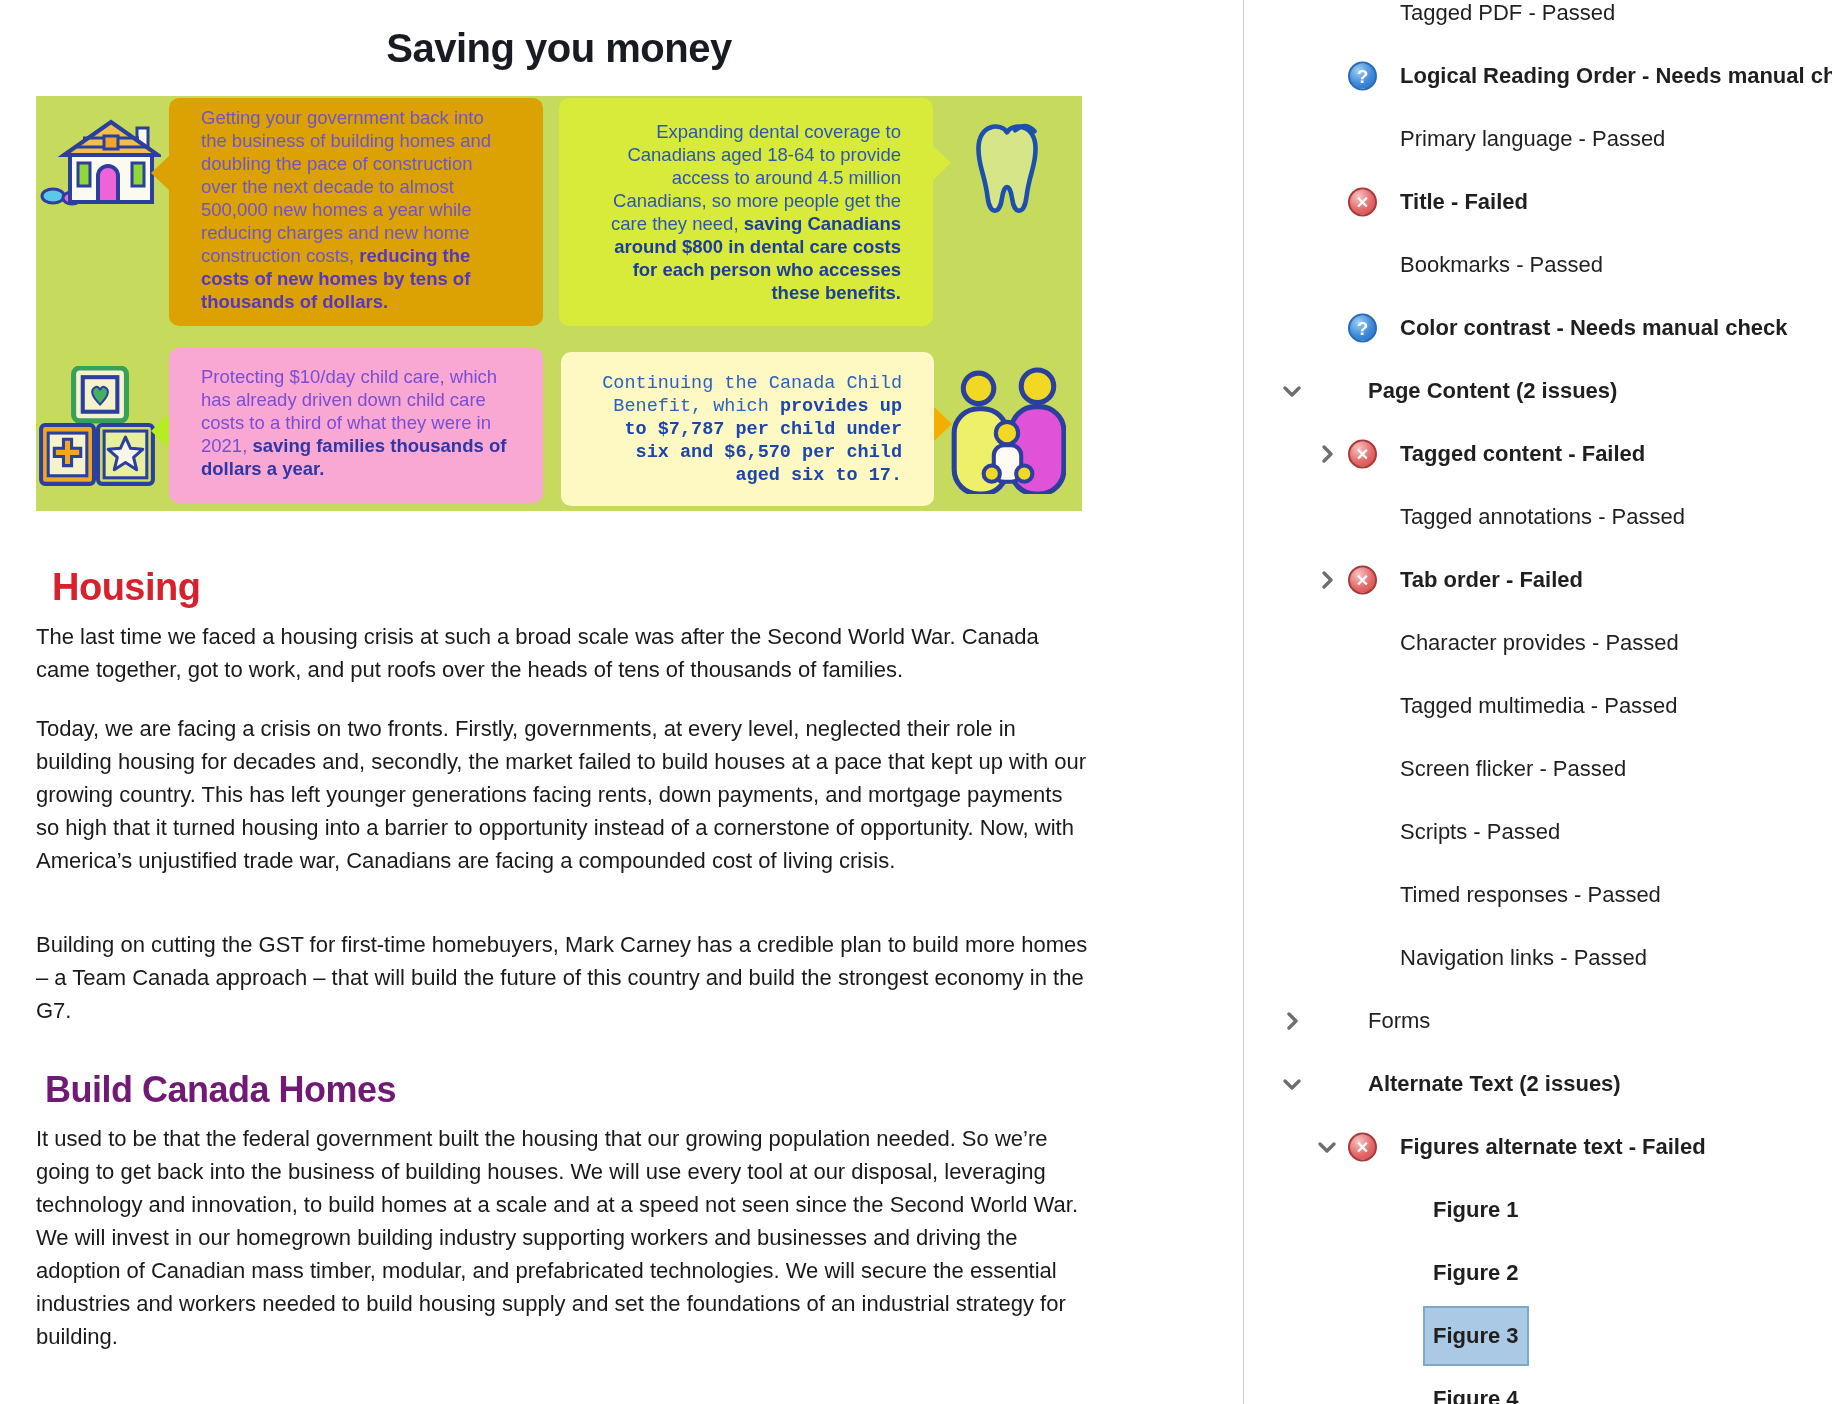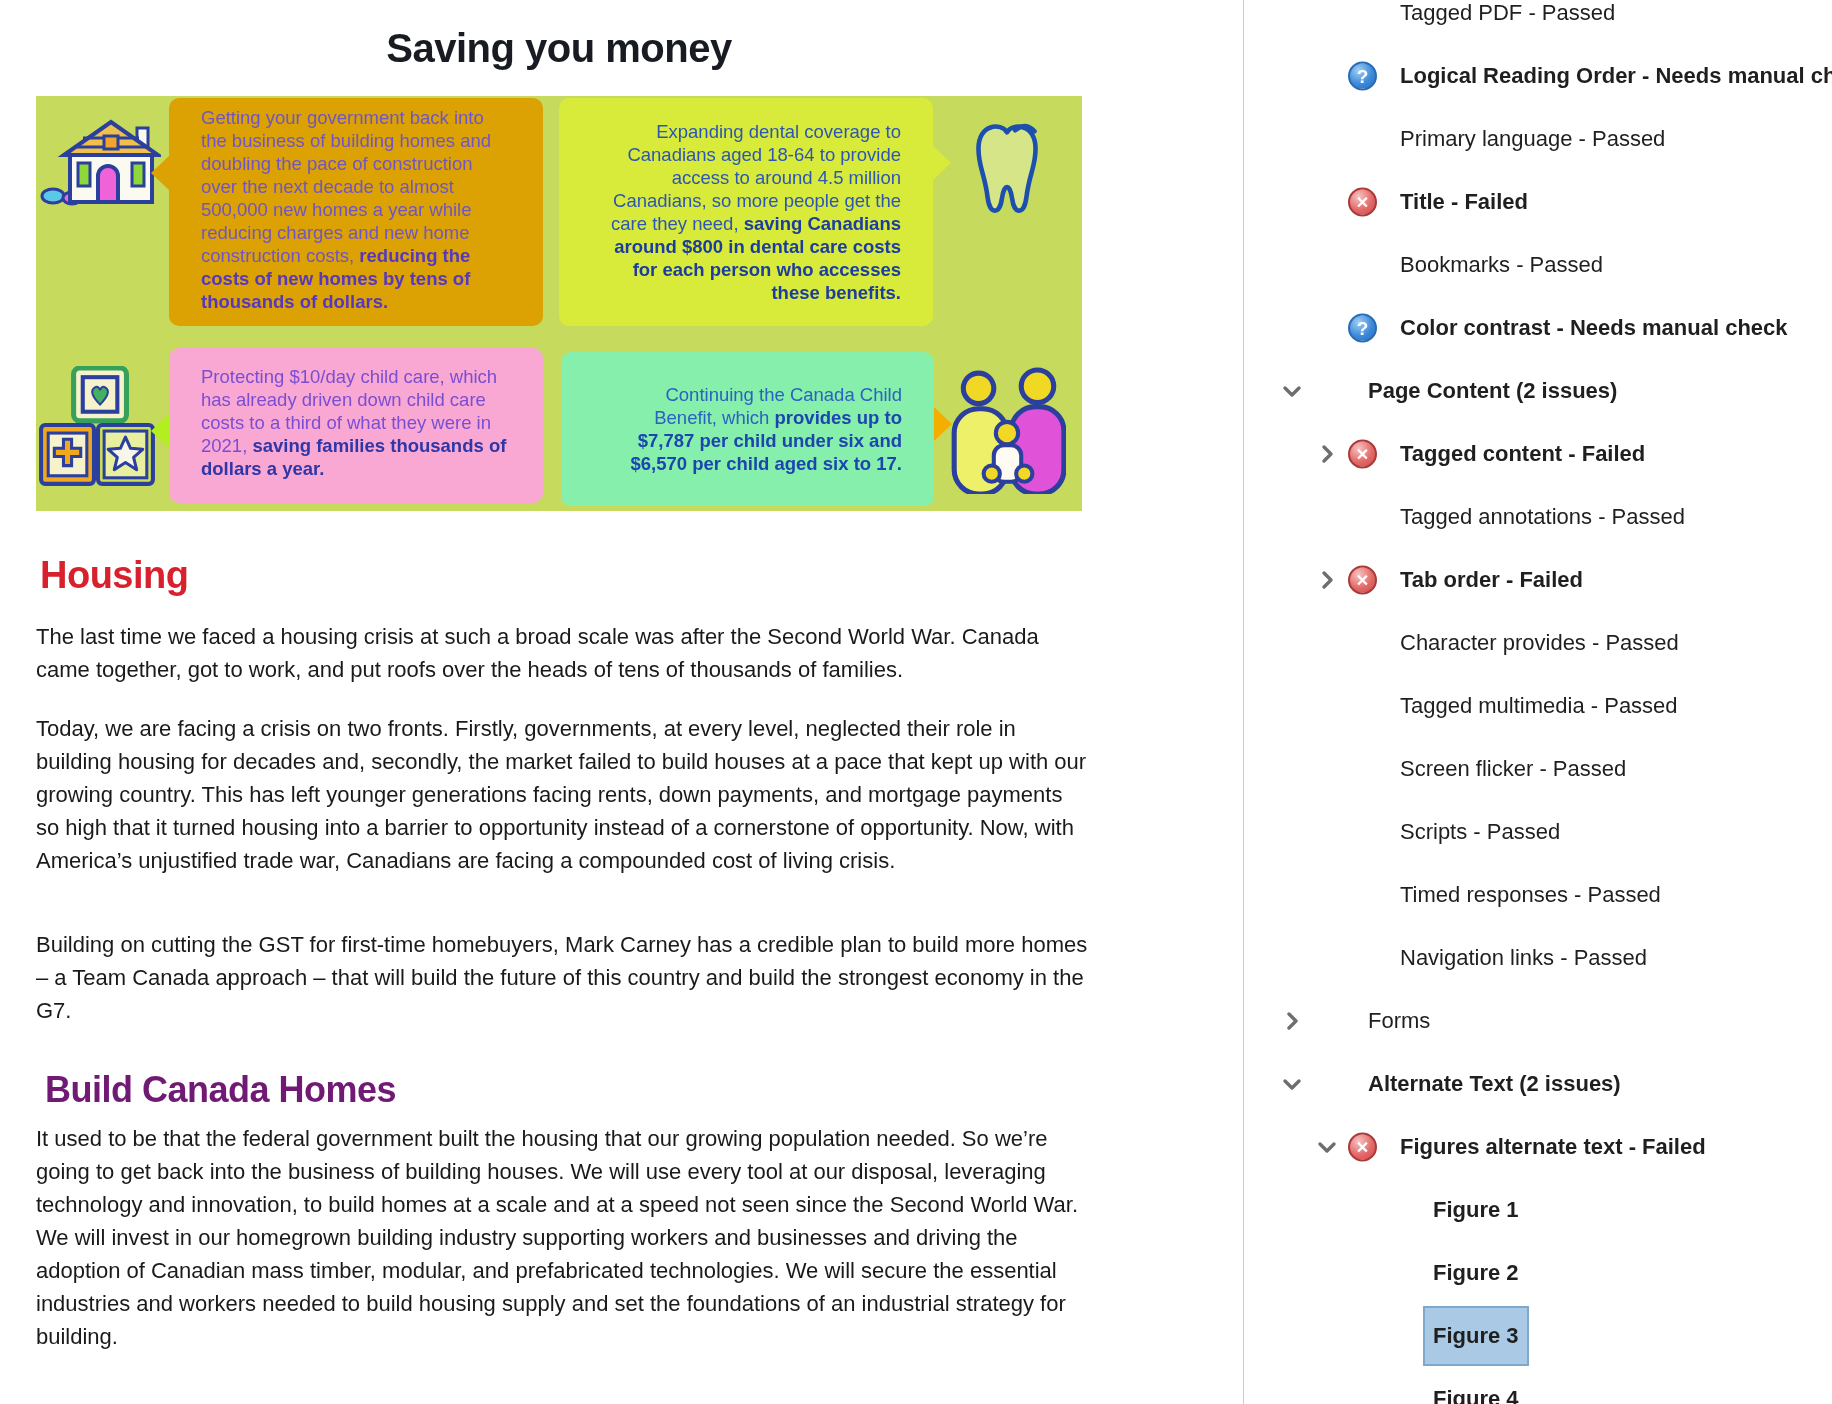--- a/index.html
+++ b/index.html
@@ -12,31 +12,31 @@
   .ig-box{position:absolute;border-radius:10px;display:flex;align-items:center;
           font-size:18.5px;line-height:23px;}
   .ig-box p{margin:0;width:100%;padding:4px 36px 10px 32px;}
   .ig-box.right p{text-align:right;padding:10px 32px 10px 38px;}
   .box-tl{left:133px;top:2px;width:374px;height:228px;background:#dca102;color:#6f55c8;}
   .box-tl b{color:#5638c0;}
   .box-tr{left:523px;top:2px;width:374px;height:228px;background:#d9eb3a;color:#2d56b4;}
   .box-tr b{color:#1c3da0;}
   .box-bl{left:133px;top:252px;width:374px;height:155px;background:#f9a8d4;color:#7a4ed2;}
   .box-bl b{color:#2f36a6;}
-  .box-br{left:525px;top:256px;width:373px;height:154px;background:#86efac;color:#2b62c2;}
+  .box-br{left:525px;top:256px;width:373px;height:154px;background:#fef9c3;color:#2b62c2;font-family:Liberation Mono, monospace;}
   .box-br b{color:#1c46ae;}
   .notch{position:absolute;width:0;height:0;border-top:17px solid transparent;border-bottom:17px solid transparent;}
   .notch.left{left:-18px;}
   .notch.right{right:-18px;}
   .box-tl .notch{border-right:18px solid #dca102;top:58px;}
   .box-tr .notch{border-left:18px solid #d9eb3a;top:48px;}
   .box-bl .notch{border-right:18px solid #b3ee1e;top:66px;}
   .box-br .notch{border-left:18px solid #f3ae00;top:55px;}
   .ig-icon{position:absolute;}
-  .h-red{position:absolute;left:36px;top:550px;font-size:38px;font-weight:800;letter-spacing:-.5px;color:#d7222d;margin:4px;}
+  .h-red{position:absolute;left:36px;top:550px;font-size:38px;font-weight:800;letter-spacing:-.5px;color:#d7222d;margin:16px;}
   .h-slate{position:absolute;left:36px;top:1060px;font-size:36px;font-weight:700;letter-spacing:-.5px;color:#701a75;margin:9px;}
   .para{position:absolute;left:36px;width:1052px;font-size:22px;line-height:33px;color:#1a1a1a;margin:0;}
   .p1{top:620px;} .p2{top:712px;} .p3{top:928px;} .p4{top:1122px;}
   
   .divider{position:absolute;left:1243px;top:0;width:2px;height:1404px;background:#cccccc;}
   .scroll-thumb{position:absolute;left:1252px;top:707px;width:11px;height:85px;border-radius:6px;background:#b3b3b3;}
   
   .panel{position:absolute;left:1244px;top:0;width:588px;height:1404px;background:#fff;}
   .chk-row{position:absolute;left:0;width:588px;height:62px;color:#1f1f1f;font-size:22px;}
   .chk-row.bold{font-weight:700;}

